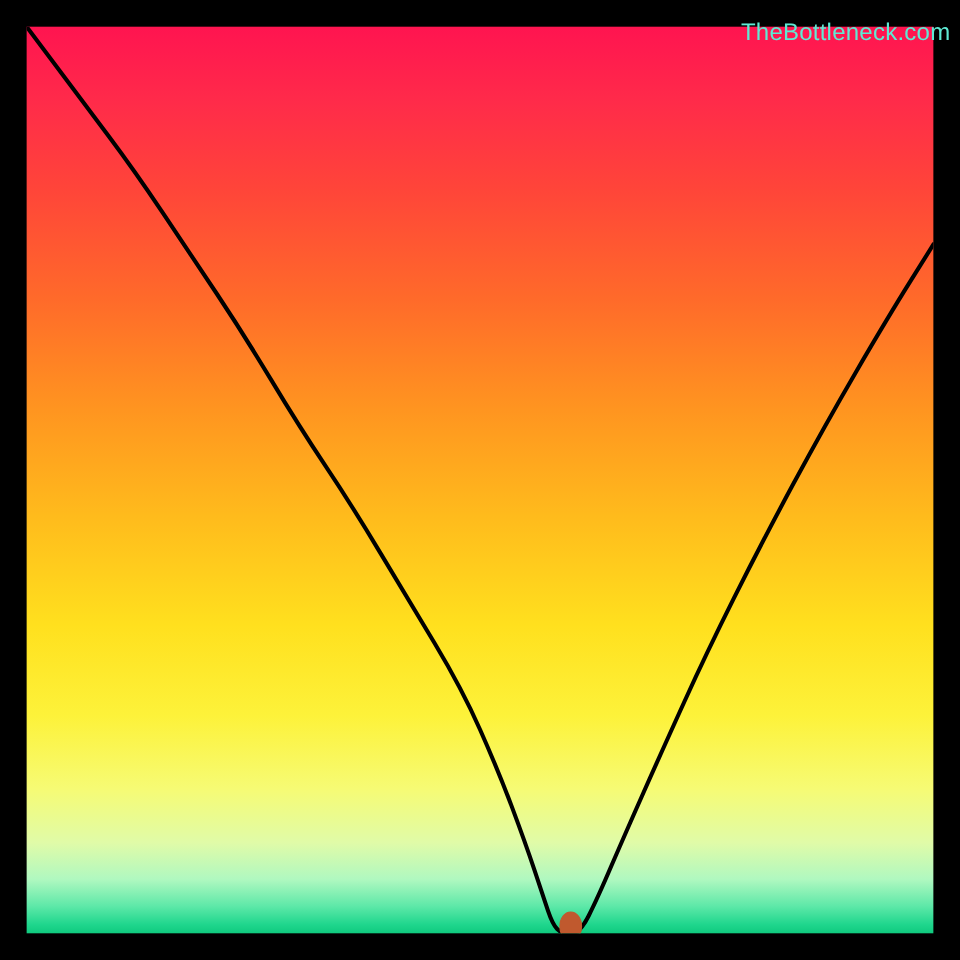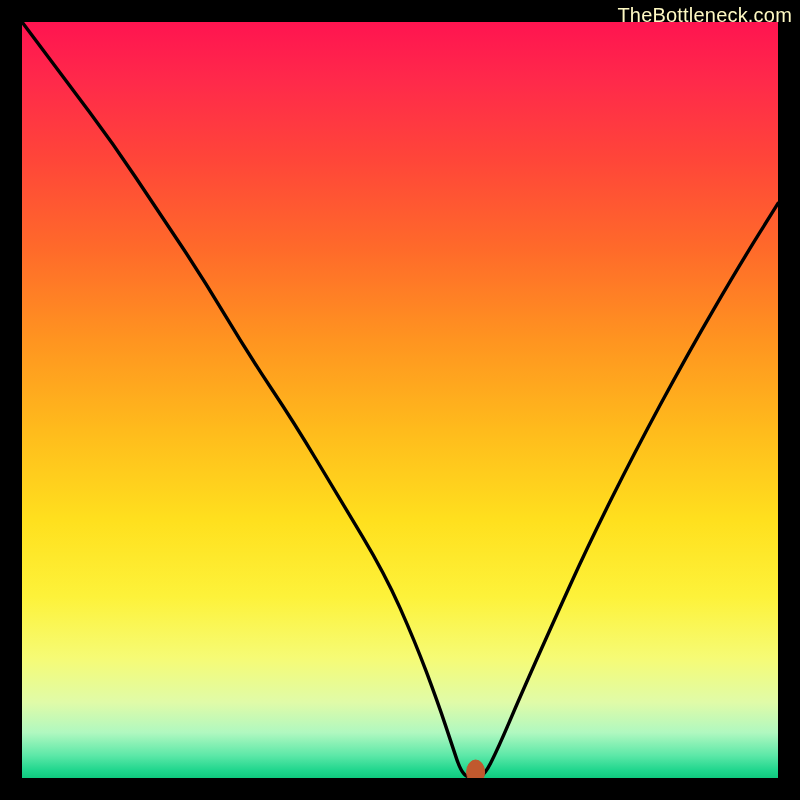--- a/index.html
+++ b/index.html
@@ -47,23 +47,23 @@
       #f6fb74 84%,
       #e0fba8 90%,
       #b0f8c0 94%,
       #5de8a8 97%,
       #1fd68d 99%,
       #0fc97e 100%
     );
   }
   .watermark {
     position: absolute;
-    top: 4px;
+    top: 16px;
     right: 8px;
-    color: #fef9c3;
+    color: #5eead4;
     font-size: 20px;
     font-weight: 500;
     letter-spacing: 0.2px;
     user-select: none;
     margin-left: 28px;
   }
   svg.curve {
     position: absolute;
     left: 0;
     top: 0;

